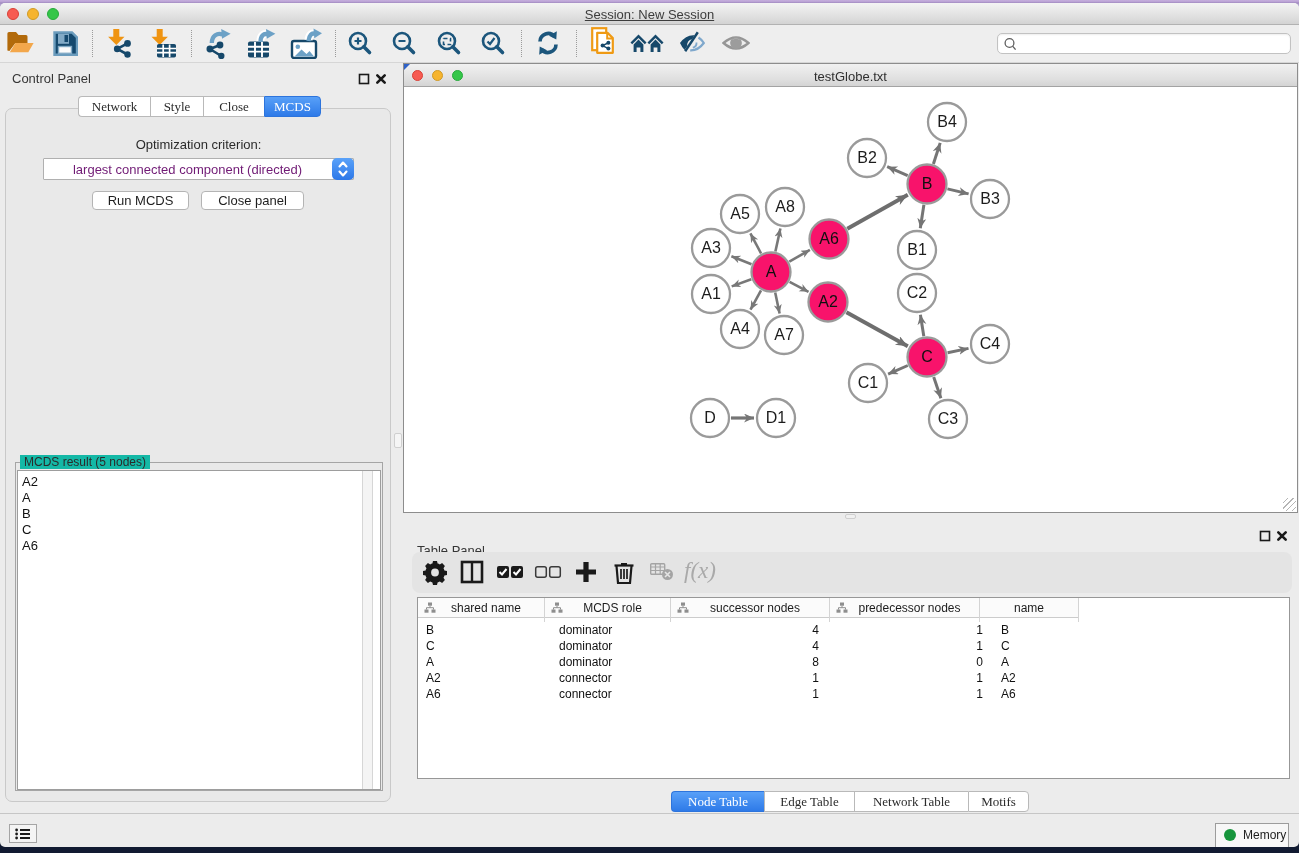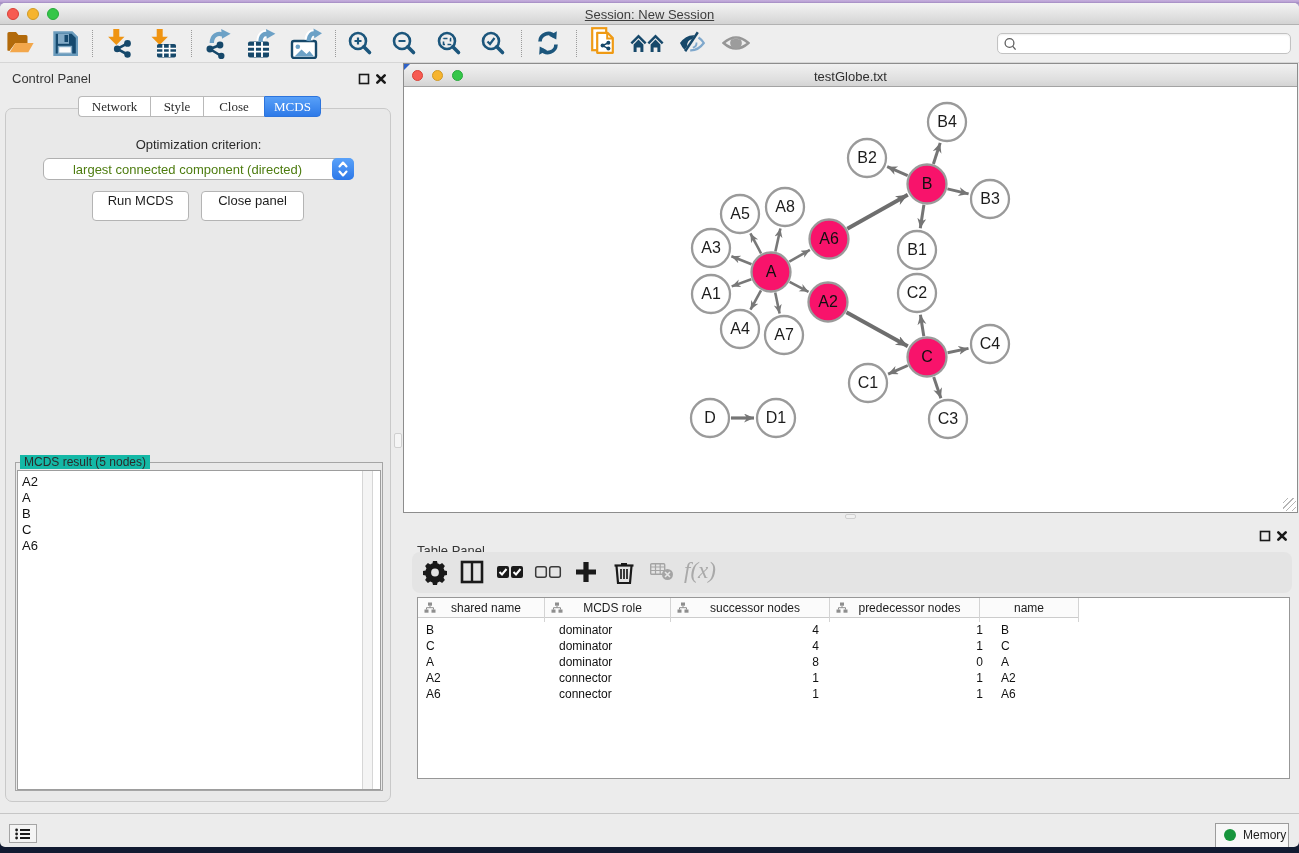--- a/index.html
+++ b/index.html
@@ -28,25 +28,25 @@
 #cphead { position:absolute; left:12px; top:8px; font-size:13px; color:#363636; }
 #cpbox { position:absolute; left:5px; top:45px; width:386px; height:694px; background:#e9e9e9;
   border:1px solid #c9c9c9; border-radius:7px; }
 #cptabs { position:absolute; left:78px; top:33px; height:21px; display:flex; font-size:13px; }
 .tab { background:#fff; border:1px solid #b9b9b9; border-right:none; padding-top:2px; text-align:center; color:#2b2b2b;font-family:Liberation Serif, serif; }
 .tab.first { border-radius:4px 0 0 4px; }
 .tab.last  { border-radius:0 4px 4px 0; border-right:1px solid #b9b9b9; }
 .tab.sel { background:linear-gradient(180deg,#58a0f8,#2e7ae8); color:#fff; border-color:#2d74dc; }
 #optlbl { position:absolute; left:0; top:74px; width:397px; text-align:center; font-size:13px; color:#2b2b2b; }
 #combo { position:absolute; left:43px; top:95px; width:311px; height:22px; background:#fff;
-  border:1px solid #b0b0b0; border-radius:6px; font-size:13px; color:#4d7c0f; }
+  border:1px solid #b0b0b0; border-radius:1px; font-size:13px; color:#701a75; }
 #combo .txt { position:absolute; left:0; right:22px; top:3px; text-align:center; white-space:nowrap; }
 #combo .step { position:absolute; right:-1px; top:-1px; width:22px; height:22px; border-radius:5px;
   background:linear-gradient(180deg,#5aa2f9,#2d78e8); }
-.pbtn { position:absolute; height:30px; background:#fff;
+.pbtn { position:absolute; height:19px; background:#fff;
   border:1px solid #b4b4b4; border-radius:4px; font-size:13px; color:#1e1e1e; text-align:center; padding-top:1px; }
 #fieldset { position:absolute; left:15px; top:399px; width:368px; height:329px; border:1px solid #a5a5a5; }
 #fieldlbl { position:absolute; left:4px; top:-8px; background:#14b8a6; padding:0 4px; font-size:12px; color:#2b2b2b; }
 #mlist { position:absolute; left:1px; top:7px; width:364px; height:320px; background:#fff; border:1px solid #9d9d9d; }
 #mlist .it { font-size:13px; color:#111; padding-left:4px; line-height:16px; }
 #mlist .it:first-child { padding-top:3px; }
 #mscroll { position:absolute; left:344px; top:0px; width:11px; height:318px; background:#f4f4f4;
   border-left:1px solid #d6d6d6; border-right:1px solid #d6d6d6; }
 #cpsplit { position:absolute; left:394px; top:430px; width:8px; height:15px; background:#f5f5f5;
   border:1px solid #cfcfcf; border-radius:2px; }
@@ -445,20 +445,26 @@
           <span style="position:absolute;left:583px">A2</span>
         </div>
     <div class="trow" style="left:0;top:89px;width:661px">
           <span style="position:absolute;left:8px">A6</span>
           <span style="position:absolute;left:141px">connector</span>
           <span style="position:absolute;left:253px;width:148px;text-align:right">1</span>
           <span style="position:absolute;left:412px;width:153px;text-align:right">1</span>
           <span style="position:absolute;left:583px">A6</span>
         </div>
   </div>
+  <div id="btabs">
+    <div class="tab first sel" style="width:93px">Node Table</div>
+    <div class="tab" style="width:90px">Edge Table</div>
+    <div class="tab" style="width:114px">Network Table</div>
+    <div class="tab last" style="width:61px">Motifs</div>
+  </div>
   <div id="statusline"></div>
   <div id="listbtn">
     <svg style="position:absolute;left:5px;top:3px" width="16" height="12" viewBox="0 0 16 12">
       <circle cx="1.6" cy="2" r="1.4" fill="#1a1a1a"></circle>
           <circle cx="1.6" cy="6" r="1.4" fill="#1a1a1a"></circle>
           <circle cx="1.6" cy="10" r="1.4" fill="#1a1a1a"></circle>
       <path d="M5 2 h10 M5 6 h10 M5 10 h10" stroke="#1a1a1a" stroke-width="2"></path>
     </svg>
   </div>
   <div id="membtn">

